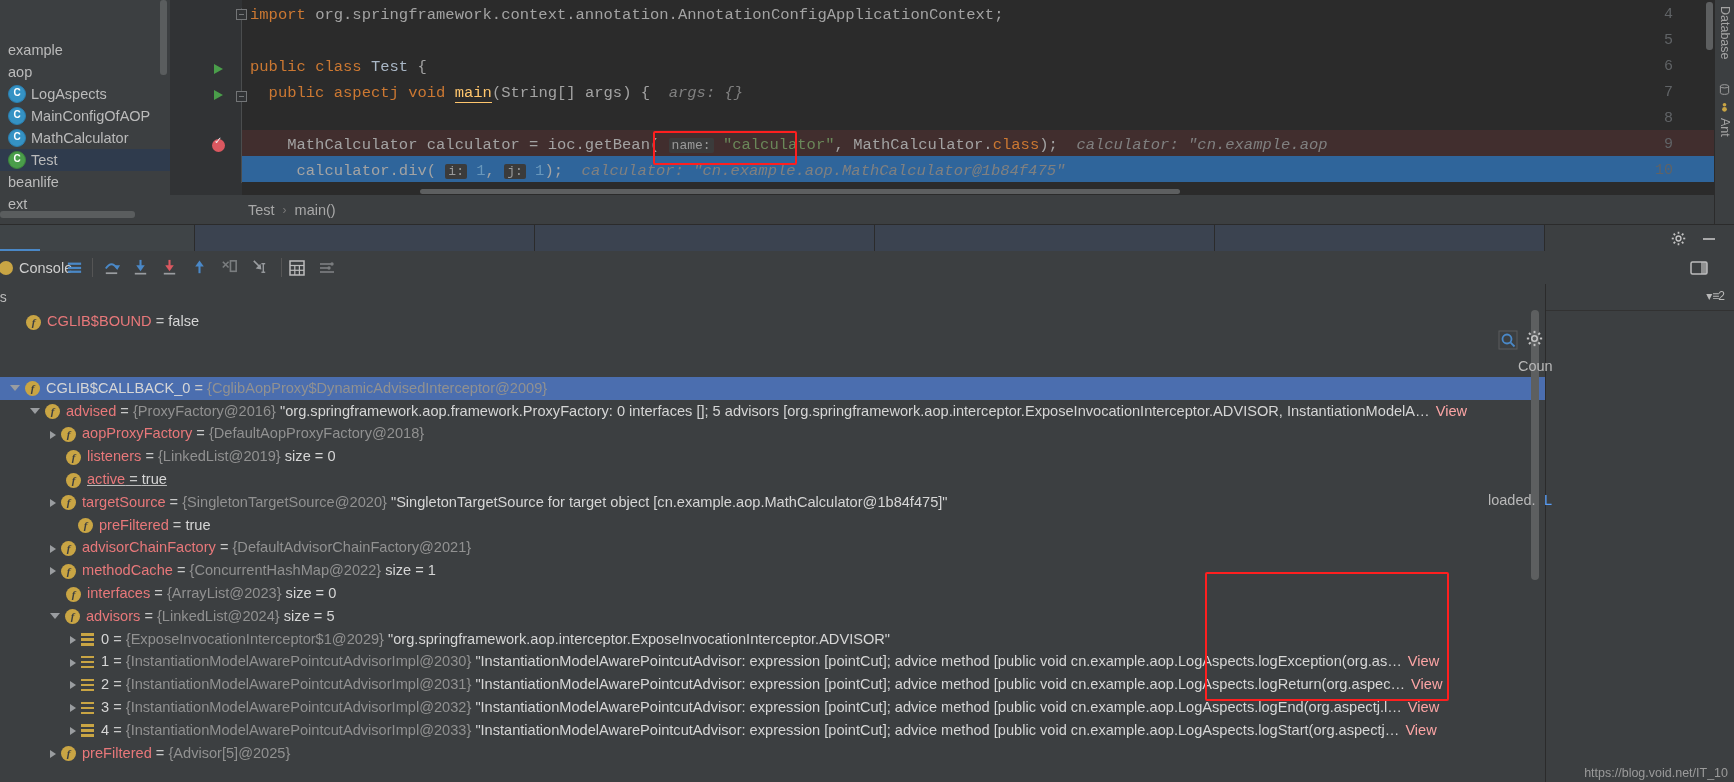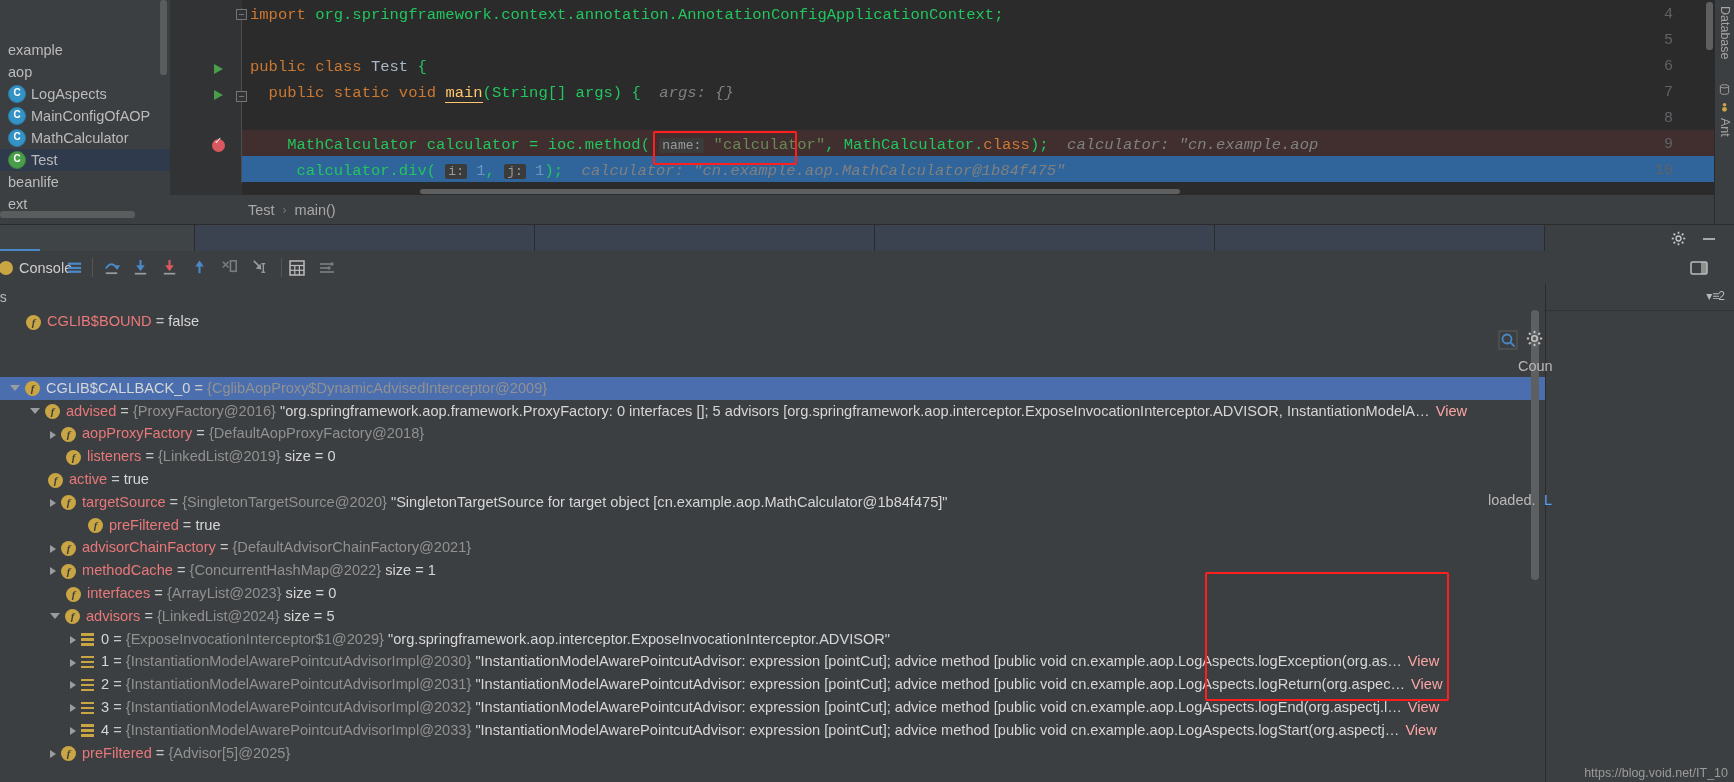--- a/index.html
+++ b/index.html
@@ -39,21 +39,21 @@
   #foldline{position:absolute;left:71px;top:8px;width:1px;height:175px;background:#4b4d4e;}
   .code{position:absolute;left:80px;white-space:pre;font-size:15.5px;
         font-family:"Liberation Mono","DejaVu Sans Mono",monospace;letter-spacing:0px;}
   .crow{position:absolute;left:72px;right:0;height:26px;}
   .r-exec{background:#412e2e;}
   .r-sel{background:#2f659b;}
   .kw{color:#cc7832;}
   .cls{color:#a9b7c6;}
   .str{color:#6a8759;}
   .num{color:#6897bb;}
-  .pl{color:#22c55e;margin-top:20px;}
+  .pl{color:#a3a3a3;margin-top:20px;}
   .hint{color:#808080;font-style:italic;}
   .pnam{color:#9a9a9a;background:#3b3b3b;border-radius:2px;padding:0 3px;font-style:normal;font-size:13px;}
   .mainu{color:#ffc66d;border-bottom:1px solid #ffc66d;}
   #ed-vscroll{position:absolute;right:2px;top:2px;width:7px;height:48px;background:#5d5f60;border-radius:3px;}
   #ed-hscroll{position:absolute;left:250px;bottom:1px;width:760px;height:5px;background:#5d5f60;border-radius:3px;}
   #red-box-code{position:absolute;left:483px;top:131px;width:140px;height:30px;border:2.5px solid #ff1f1f;border-radius:2px;}
 
   
   #breadcrumb{position:absolute;left:170px;top:195px;width:1545px;height:29px;background:#3c3f41;
               display:flex;align-items:center;padding-left:78px;box-sizing:border-box;font-size:14.5px;color:#a8a8a8;}
@@ -174,24 +174,24 @@
     <div class="marker" style="top:139px;left:42px;">
         <div class="bp"></div>
       </div>
     <div class="fold" style="top:9px;">–</div>
     <div class="fold" style="top:91px;">–</div>
 
     <div class="code" style="top:6px;"><span class="kw">import</span> <span class="pl">org.springframework.context.annotation.AnnotationConfigApplicationContext;</span></div>
 
     <div class="code" style="top:58px;"><span class="kw">public</span> <span class="kw">class</span> <span class="cls">Test</span> <span class="pl">{</span></div>
 
-    <div class="code" style="top:84px;">  <span class="kw">public</span> <span class="kw">static</span> <span class="kw">void</span> <span class="mainu">main</span><span class="pl">(String[] args) {</span>  <span class="hint">args: {}</span></div>
-
-
-    <div class="code" style="top:136px;">    <span class="pl">MathCalculator calculator = ioc.method( </span><span class="pnam">name:</span><span class="str"> "calculator"</span><span class="pl">, MathCalculator.</span><span class="kw">class</span><span class="pl">);</span>  <span class="hint">calculator: "cn.example.aop</span></div>
+    <div class="code" style="top:84px;">  <span class="kw">public</span> <span class="kw">aspectj</span> <span class="kw">void</span> <span class="mainu">main</span><span class="pl">(String[] args) {</span>  <span class="hint">args: {}</span></div>
+
+
+    <div class="code" style="top:136px;">    <span class="pl">MathCalculator calculator = ioc.getBean( </span><span class="pnam">name:</span><span class="str"> "calculator"</span><span class="pl">, MathCalculator.</span><span class="kw">class</span><span class="pl">);</span>  <span class="hint">calculator: "cn.example.aop</span></div>
 
     <div class="code" style="top:162px;">     <span class="pl">calculator.div( </span><span class="pnam">i:</span><span class="num"> 1</span><span class="pl">, </span><span class="pnam">j:</span><span class="num"> 1</span><span class="pl">);</span>  <span class="hint">calculator: "cn.example.aop.MathCalculator@1b84f475"</span></div>
 
     <div id="red-box-code"></div>
     <div id="ed-vscroll"></div>
     <div id="ed-hscroll"></div>
   </div>
 
   <div id="breadcrumb">
     <span>Test</span>
@@ -333,23 +333,23 @@
   <span class="lbl">es</span>
 </div>
 
 <div id="vars">
   <div id="var-list">
       <div class="vrow" style="padding-left: 10px;"><span class="arrow none"></span><span class="fico">f</span><span class="vname">CGLIB$BOUND</span><span class="veq"> = </span><span class="vval">false</span></div>
       <div class="vrow sel" style="padding-left: 10px; margin-top: 44px;"><span class="arrow open"></span><span class="fico">f</span><span class="vname white">CGLIB$CALLBACK_0</span><span class="veq"> = </span><span class="vtype">{CglibAopProxy$DynamicAdvisedInterceptor@2009}</span> </div>
       <div class="vrow" style="padding-left: 30px;"><span class="arrow open"></span><span class="fico">f</span><span class="vname">advised</span><span class="veq"> = </span><span class="vtype">{ProxyFactory@2016}</span> <span class="vval">"org.springframework.aop.framework.ProxyFactory: 0 interfaces []; 5 advisors [org.springframework.aop.interceptor.ExposeInvocationInterceptor.ADVISOR, InstantiationModelA…</span><span class="vlink" style="margin-left: 6px;">View</span></div>
       <div class="vrow" style="padding-left: 50px;"><span class="arrow"></span><span class="fico">f</span><span class="vname">aopProxyFactory</span><span class="veq"> = </span><span class="vtype">{DefaultAopProxyFactory@2018}</span> </div>
       <div class="vrow" style="padding-left: 50px;"><span class="arrow none"></span><span class="fico">f</span><span class="vname">listeners</span><span class="veq"> = </span><span class="vtype">{LinkedList@2019}</span> <span class="vval">size = 0</span></div>
-      <div class="vrow" style="padding-left: 32px;"><span class="arrow none"></span><span class="fico">f</span><span class="vname">active</span><span class="veq"> = </span><span class="vval">true</span></div>
+      <div class="vrow" style="padding-left: 50px; text-decoration: underline;"><span class="arrow none"></span><span class="fico">f</span><span class="vname">active</span><span class="veq"> = </span><span class="vval">true</span></div>
       <div class="vrow" style="padding-left: 50px;"><span class="arrow"></span><span class="fico">f</span><span class="vname">targetSource</span><span class="veq"> = </span><span class="vtype">{SingletonTargetSource@2020}</span> <span class="vval">"SingletonTargetSource for target object [cn.example.aop.MathCalculator@1b84f475]"</span></div>
-      <div class="vrow" style="padding-left: 72px;"><span class="arrow none"></span><span class="fico">f</span><span class="vname">preFiltered</span><span class="veq"> = </span><span class="vval">true</span></div>
+      <div class="vrow" style="padding-left: 50px; margin-left: 12px;"><span class="arrow none"></span><span class="fico">f</span><span class="vname">preFiltered</span><span class="veq"> = </span><span class="vval">true</span></div>
       <div class="vrow" style="padding-left: 50px;"><span class="arrow"></span><span class="fico">f</span><span class="vname">advisorChainFactory</span><span class="veq"> = </span><span class="vtype">{DefaultAdvisorChainFactory@2021}</span> </div>
       <div class="vrow" style="padding-left: 50px;"><span class="arrow"></span><span class="fico">f</span><span class="vname">methodCache</span><span class="veq"> = </span><span class="vtype">{ConcurrentHashMap@2022}</span> <span class="vval">size = 1</span></div>
       <div class="vrow" style="padding-left: 50px;"><span class="arrow none"></span><span class="fico">f</span><span class="vname">interfaces</span><span class="veq"> = </span><span class="vtype">{ArrayList@2023}</span> <span class="vval">size = 0</span></div>
       <div class="vrow" style="padding-left: 50px;"><span class="arrow open"></span><span class="fico">f</span><span class="vname">advisors</span><span class="veq"> = </span><span class="vtype">{LinkedList@2024}</span> <span class="vval">size = 5</span></div>
       <div class="vrow" style="padding-left: 70px;"><span class="arrow"></span><span class="lico"><i style="top:0"></i><i style="top:5px"></i><i style="top:10px"></i></span><span class="vname white">0</span><span class="veq"> = </span><span class="vtype">{ExposeInvocationInterceptor$1@2029}</span> <span class="vval">"org.springframework.aop.interceptor.ExposeInvocationInterceptor.ADVISOR"</span></div>
       <div class="vrow" style="padding-left: 70px;"><span class="arrow"></span><span class="lico"><i style="top:0"></i><i style="top:5px"></i><i style="top:10px"></i></span><span class="vname white">1</span><span class="veq"> = </span><span class="vtype">{InstantiationModelAwarePointcutAdvisorImpl@2030}</span> <span class="vval">"InstantiationModelAwarePointcutAdvisor: expression [pointCut]; advice method [public void cn.example.aop.LogAspects.logException(org.as…</span><span class="vlink" style="margin-left: 6px;">View</span></div>
       <div class="vrow" style="padding-left: 70px;"><span class="arrow"></span><span class="lico"><i style="top:0"></i><i style="top:5px"></i><i style="top:10px"></i></span><span class="vname white">2</span><span class="veq"> = </span><span class="vtype">{InstantiationModelAwarePointcutAdvisorImpl@2031}</span> <span class="vval">"InstantiationModelAwarePointcutAdvisor: expression [pointCut]; advice method [public void cn.example.aop.LogAspects.logReturn(org.aspec…</span><span class="vlink" style="margin-left: 6px;">View</span></div>
       <div class="vrow" style="padding-left: 70px;"><span class="arrow"></span><span class="lico"><i style="top:0"></i><i style="top:5px"></i><i style="top:10px"></i></span><span class="vname white">3</span><span class="veq"> = </span><span class="vtype">{InstantiationModelAwarePointcutAdvisorImpl@2032}</span> <span class="vval">"InstantiationModelAwarePointcutAdvisor: expression [pointCut]; advice method [public void cn.example.aop.LogAspects.logEnd(org.aspectj.l…</span><span class="vlink" style="margin-left: 6px;">View</span></div>
       <div class="vrow" style="padding-left: 70px;"><span class="arrow"></span><span class="lico"><i style="top:0"></i><i style="top:5px"></i><i style="top:10px"></i></span><span class="vname white">4</span><span class="veq"> = </span><span class="vtype">{InstantiationModelAwarePointcutAdvisorImpl@2033}</span> <span class="vval">"InstantiationModelAwarePointcutAdvisor: expression [pointCut]; advice method [public void cn.example.aop.LogAspects.logStart(org.aspectj…</span><span class="vlink" style="margin-left: 6px;">View</span></div>
       <div class="vrow" style="padding-left: 50px;"><span class="arrow"></span><span class="fico">f</span><span class="vname">preFiltered</span><span class="veq"> = </span><span class="vtype">{Advisor[5]@2025}</span> </div>

